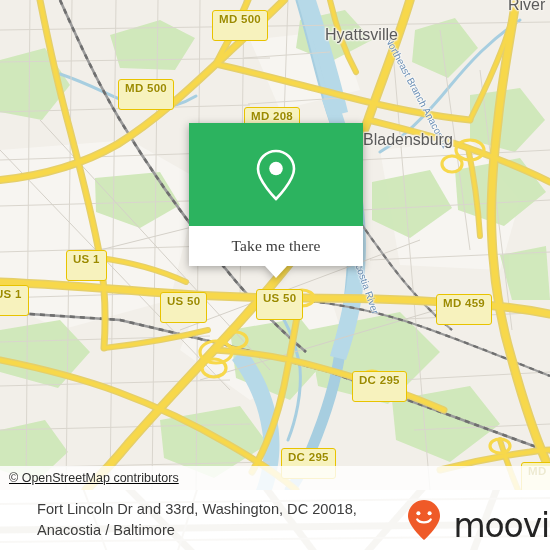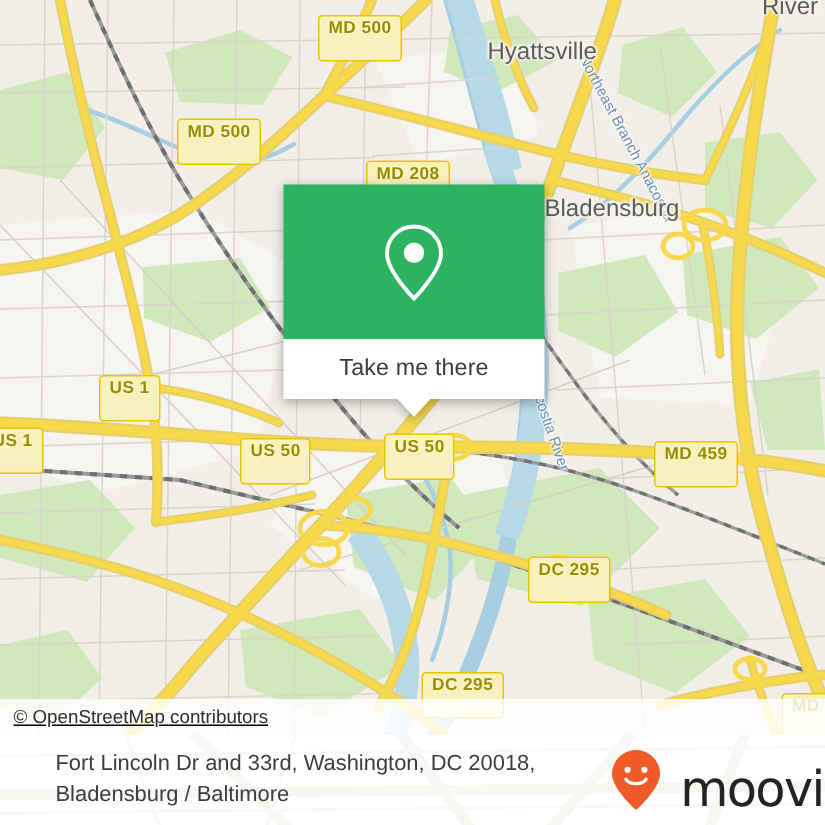--- a/index.html
+++ b/index.html
@@ -106,21 +106,21 @@
     height: 40px;
     background: #ffffff;
     display: flex;
     align-items: center;
     justify-content: center;
   }
   #popup-label {
     color: #3b3b3b;
     font-size: 15.5px;
     letter-spacing: .1px;
-    font-family: Liberation Sans, sans-serif;
+    font-family: Liberation Serif, serif;
   }
   #popup-tail {
     position: absolute;
     left: 50%;
     top: 143px;
     margin-left: -11px;
     width: 0; height: 0;
     border-left: 11px solid transparent;
     border-right: 11px solid transparent;
     border-top: 12px solid #ffffff;
@@ -428,21 +428,21 @@
         <path d="M0,14 L550,8"></path>
         <path d="M0,52 L550,46"></path>
         <path d="M80,-10 L110,70"></path>
         <path d="M200,-10 L175,70"></path>
       </g>
     </svg>
 
     <div id="footer-inner">
       <div id="footer-address">
         <span class="ln">Fort Lincoln Dr and 33rd, Washington, DC 20018,</span>
-        <span class="ln">Bladensburg / Baltimore</span>
+        <span class="ln">Anacostia / Baltimore</span>
       </div>
 
       <div id="brand">
         <span>
           <svg id="brand-mark" width="34" height="42" viewBox="0 0 34 42" aria-hidden="true">
             <path d="M17 1 C8.2 1 1 8.2 1 17 C1 27 17 41 17 41 C17 41 33 27 33 17 C33 8.2 25.8 1 17 1 Z" fill="#ef5a28"></path>
             <circle cx="11.4" cy="14.2" r="2.05" fill="#ffffff"></circle>
             <circle cx="22.6" cy="14.2" r="2.05" fill="#ffffff"></circle>
             <path d="M10.2 20.4 C12.6 24.4 21.4 24.4 23.8 20.4" fill="none" stroke="#ffffff" stroke-width="2.1" stroke-linecap="round"></path>
           </svg>

